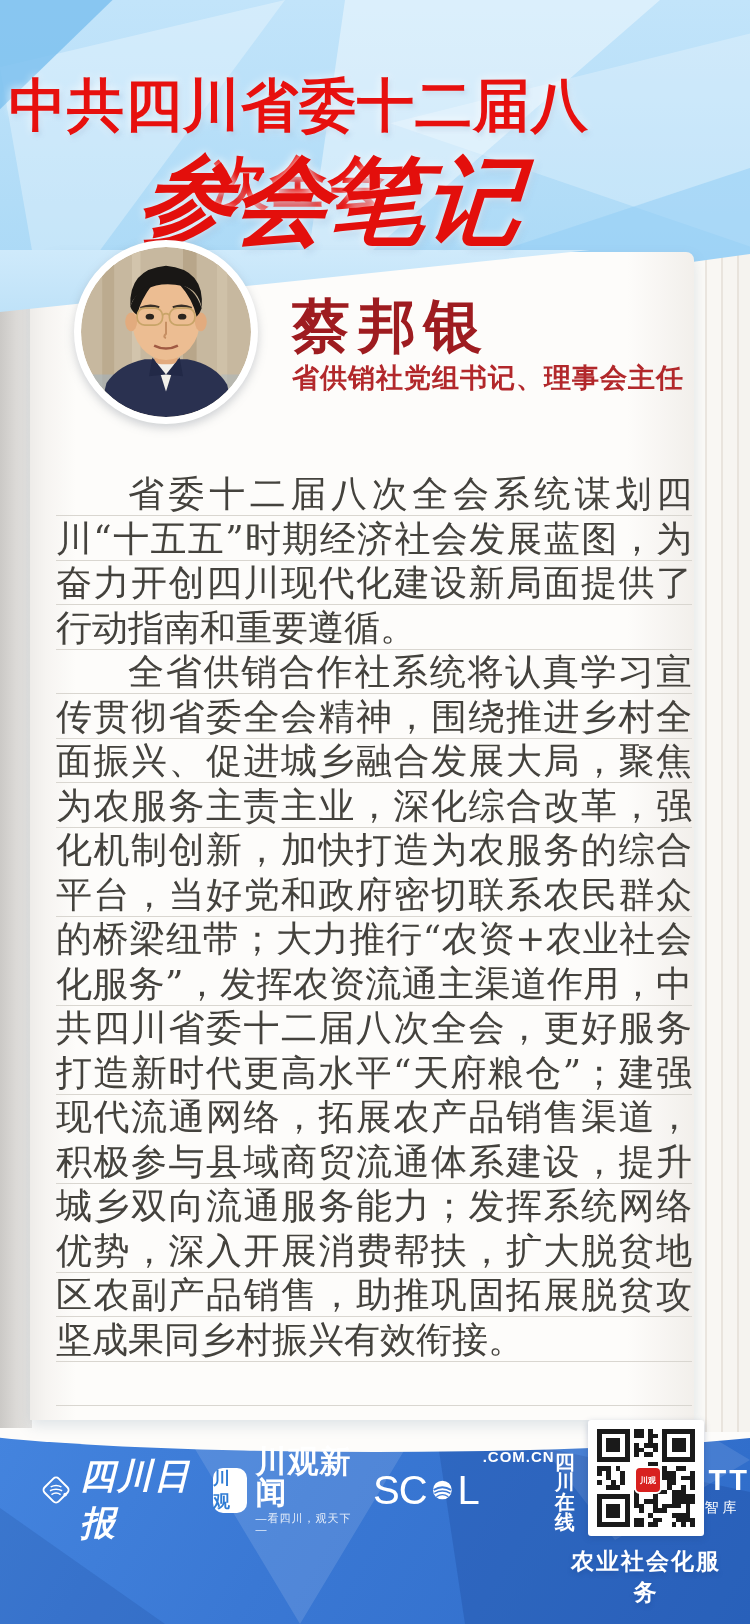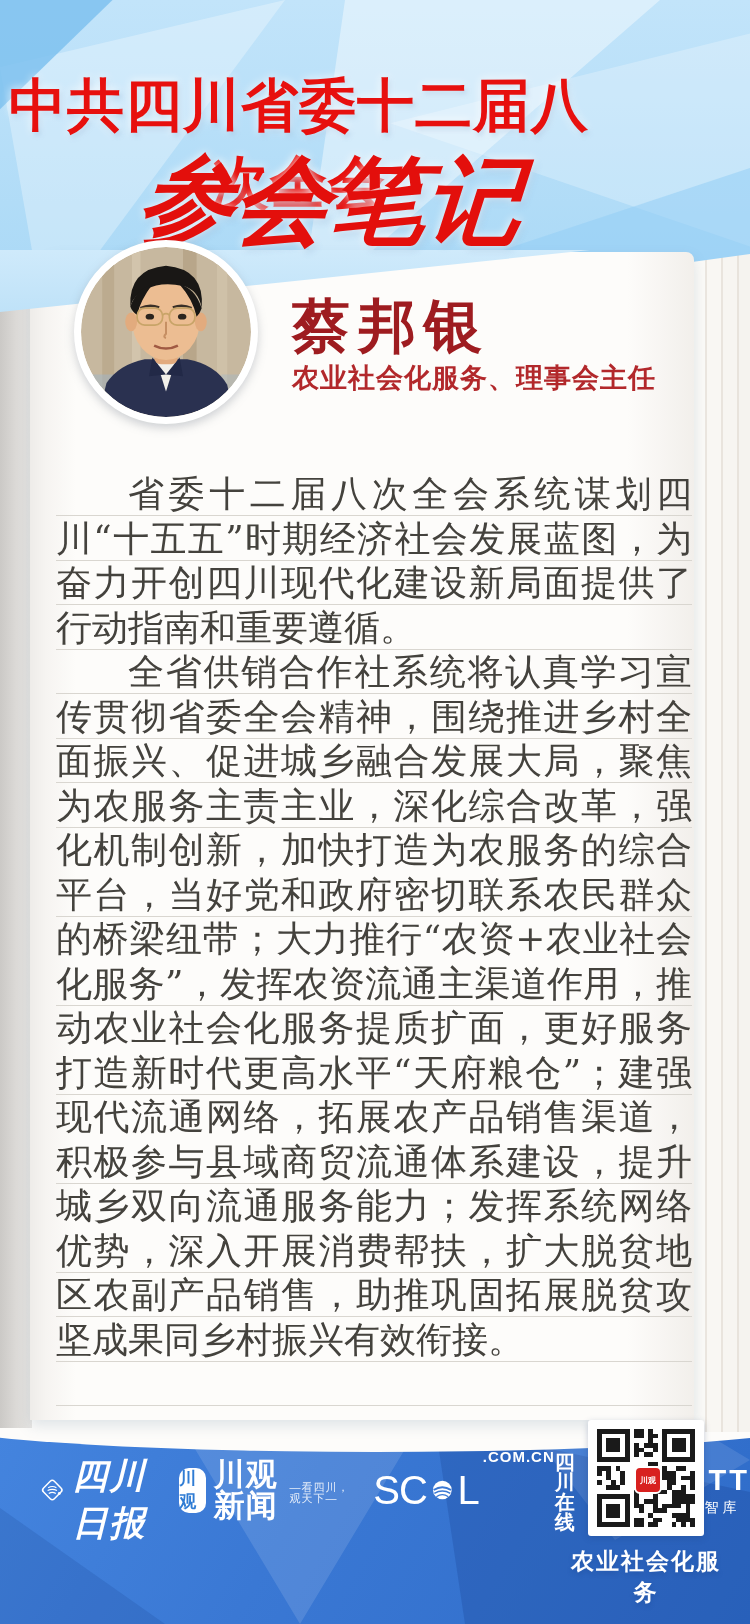--- a/index.html
+++ b/index.html
@@ -59,21 +59,21 @@
   .note-text{width:100%;color:#44423d;font-family:"DejaVu Serif",serif;font-size:36px;line-height:44.5px;
     text-align:justify;text-justify:inter-ideograph;}
   .note-text p{margin:0;text-indent:2em;}
 
   
   .footer-logos{position:absolute;left:40px;top:1452px;height:76px;display:flex;align-items:center;gap:20px;color:#fff;}
   .logo{display:flex;align-items:center;gap:8px;}
   .scrb-text{font-family:"Liberation Serif",serif;font-style:italic;font-weight:700;font-size:35px;letter-spacing:2px;margin-top:19px;}
   .cg-icon{width:45px;height:45px;background:#fff;border-radius:10px;display:flex;align-items:center;justify-content:center;
     color:#2f7cd4;font-weight:900;font-size:17px;letter-spacing:1px;}
-  .cgnews{display:flex;flex-direction:row;align-items:center;line-height:1;}
+  .cgnews{display:flex;flex-direction:column;align-items:flex-end;line-height:1;}
   .cgnews .t{font-family:"Liberation Serif",serif;font-weight:900;font-size:31px;letter-spacing:1px;}
   .cgnews .s{font-size:11px;opacity:.85;margin-top:5px;letter-spacing:1px;}
   .scol{display:flex;align-items:center;gap:4px;}
   .scol .big{font-weight:400;font-size:40px;letter-spacing:-1px;text-align:center;}
   .scol-col{display:flex;flex-direction:row;line-height:1;}
   .scol-col .a{font-weight:900;font-size:15px;letter-spacing:1px;}
   .scol-col .b{font-weight:700;font-size:20px;margin-top:3px;letter-spacing:1px;}
   .cgtt{display:flex;align-items:center;gap:8px;}
   .cgtt-col{display:flex;flex-direction:column;align-items:center;line-height:1;}
   .cgtt-col .a{font-weight:900;font-size:29px;letter-spacing:3px;}
@@ -155,26 +155,26 @@
         <rect x="66" y="72" width="30" height="20" rx="9" fill="none" stroke="#c8a468" stroke-width="2"></rect>
         <rect x="104" y="72" width="30" height="20" rx="9" fill="none" stroke="#c8a468" stroke-width="2"></rect>
         <path d="M96 80 Q100 77 104 80" stroke="#c8a468" stroke-width="2" fill="none"></path>
 
         <path d="M100 88 L100 102 Q96 106 100 107" stroke="#c68f63" stroke-width="2.4" fill="none"></path>
         <path d="M86 116 Q100 123 114 116" stroke="#a05a43" stroke-width="3" fill="none"></path>
       </g>
     </svg>
   </div>
   <div class="p-name">蔡邦银</div>
-  <div class="p-role">农业社会化服务、理事会主任</div>
+  <div class="p-role">省供销社党组书记、理事会主任</div>
 
   <div class="note-area">
     <div class="note-text">
       <p>省委十二届八次全会系统谋划四川“十五五”时期经济社会发展蓝图，为奋力开创四川现代化建设新局面提供了行动指南和重要遵循。</p>
-      <p>全省供销合作社系统将认真学习宣传贯彻省委全会精神，围绕推进乡村全面振兴、促进城乡融合发展大局，聚焦为农服务主责主业，深化综合改革，强化机制创新，加快打造为农服务的综合平台，当好党和政府密切联系农民群众的桥梁纽带；大力推行“农资+农业社会化服务”，发挥农资流通主渠道作用，推动农业社会化服务提质扩面，更好服务打造新时代更高水平“天府粮仓”；建强现代流通网络，拓展农产品销售渠道，积极参与县域商贸流通体系建设，提升城乡双向流通服务能力；发挥系统网络优势，深入开展消费帮扶，扩大脱贫地区农副产品销售，助推巩固拓展脱贫攻坚成果同乡村振兴有效衔接。</p>
+      <p>全省供销合作社系统将认真学习宣传贯彻省委全会精神，围绕推进乡村全面振兴、促进城乡融合发展大局，聚焦为农服务主责主业，深化综合改革，强化机制创新，加快打造为农服务的综合平台，当好党和政府密切联系农民群众的桥梁纽带；大力推行“农资+农业社会化服务”，发挥农资流通主渠道作用，中共四川省委十二届八次全会，更好服务打造新时代更高水平“天府粮仓”；建强现代流通网络，拓展农产品销售渠道，积极参与县域商贸流通体系建设，提升城乡双向流通服务能力；发挥系统网络优势，深入开展消费帮扶，扩大脱贫地区农副产品销售，助推巩固拓展脱贫攻坚成果同乡村振兴有效衔接。</p>
     </div>
   </div>
 
   <div class="footer-logos">
     <div class="logo">
       <svg width="42" height="42" viewBox="0 0 42 42">
         <rect x="8" y="8" width="26" height="26" rx="5" transform="rotate(45 21 21)" fill="none" stroke="#fff" stroke-width="2.6"></rect>
         <path d="M14 17 Q21 13 28 17" stroke="#fff" stroke-width="2" fill="none"></path>
         <path d="M13 22 Q21 18 29 22" stroke="#fff" stroke-width="2" fill="none"></path>
         <path d="M15 27 Q21 23 27 27" stroke="#fff" stroke-width="2" fill="none"></path>

